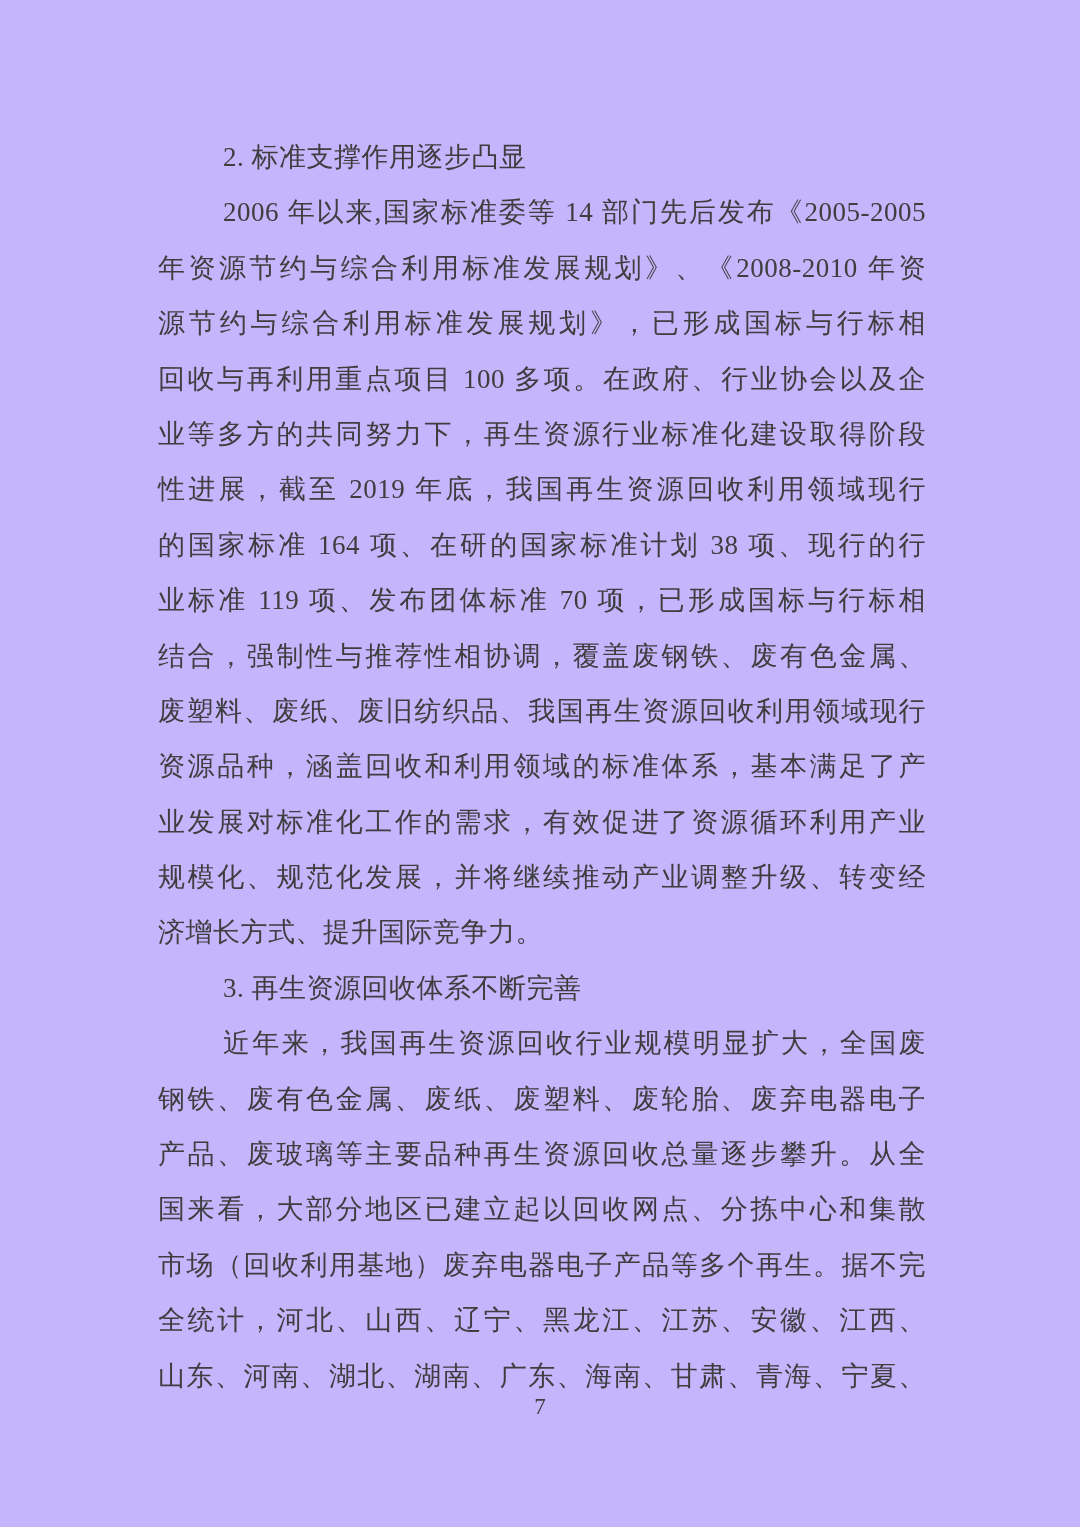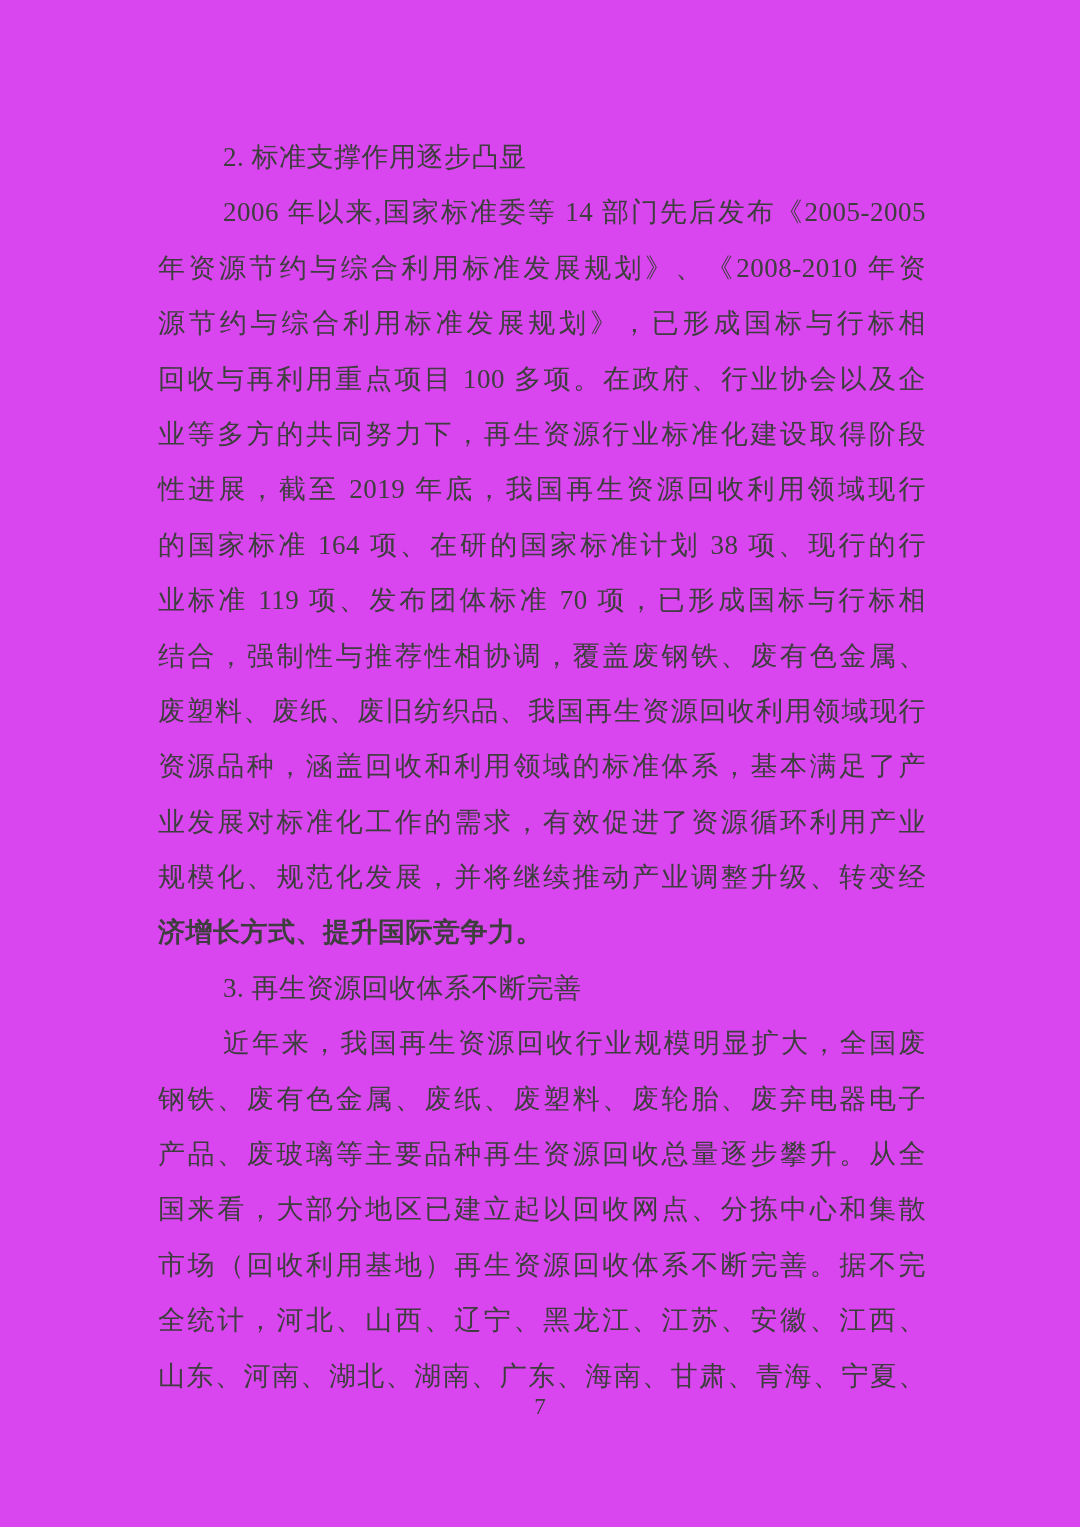--- a/index.html
+++ b/index.html
@@ -5,21 +5,21 @@
   html, body {
     margin: 0;
     padding: 0;
     background: #e8e8e8;
   }
   .page {
     position: relative;
     width: 1080px;
     height: 1527px;
     margin: 0 auto;
-    background: #d946ef;
+    background: #c4b5fd;
     overflow: hidden;
     font-family: "Liberation Serif", "DejaVu Serif", serif;
     color: #3e3e3e;
     -webkit-font-smoothing: antialiased;
   }
   .content {
     position: absolute;
     left: 158px;
     top: 130px;
     width: 768px;
@@ -32,21 +32,20 @@
     white-space: normal;
     overflow: visible;
   }
   .line.body {
     text-align: justify;
     text-align-last: justify;
   }
   .line.body.short {
     text-align: right;
     text-align-last: left;
-    font-weight: bold;
   }
   .line.heading {
     text-align: left;
     text-align-last: left;
   }
   .indent {
     text-indent: 65px;
   }
   .footer {
     position: absolute;
@@ -83,21 +82,21 @@
         <div class="line body">业发展对标准化工作的需求，有效促进了资源循环利用产业</div>
         <div class="line body">规模化、规范化发展，并将继续推动产业调整升级、转变经</div>
         <div class="line body short">济增长方式、提升国际竞争力。</div>
       </div>
     <div class="line heading indent">3. 再生资源回收体系不断完善</div>
     <div class="paragraph">
         <div class="line body indent">近年来，我国再生资源回收行业规模明显扩大，全国废</div>
         <div class="line body">钢铁、废有色金属、废纸、废塑料、废轮胎、废弃电器电子</div>
         <div class="line body">产品、废玻璃等主要品种再生资源回收总量逐步攀升。从全</div>
         <div class="line body">国来看，大部分地区已建立起以回收网点、分拣中心和集散</div>
-        <div class="line body">市场（回收利用基地）再生资源回收体系不断完善。据不完</div>
+        <div class="line body">市场（回收利用基地）废弃电器电子产品等多个再生。据不完</div>
         <div class="line body">全统计，河北、山西、辽宁、黑龙江、江苏、安徽、江西、</div>
         <div class="line body">山东、河南、湖北、湖南、广东、海南、甘肃、青海、宁夏、</div>
       </div>
   </main>
   <footer class="footer">
     <span class="page-number">7</span>
   </footer>
 </div>
 
 </body></html>

